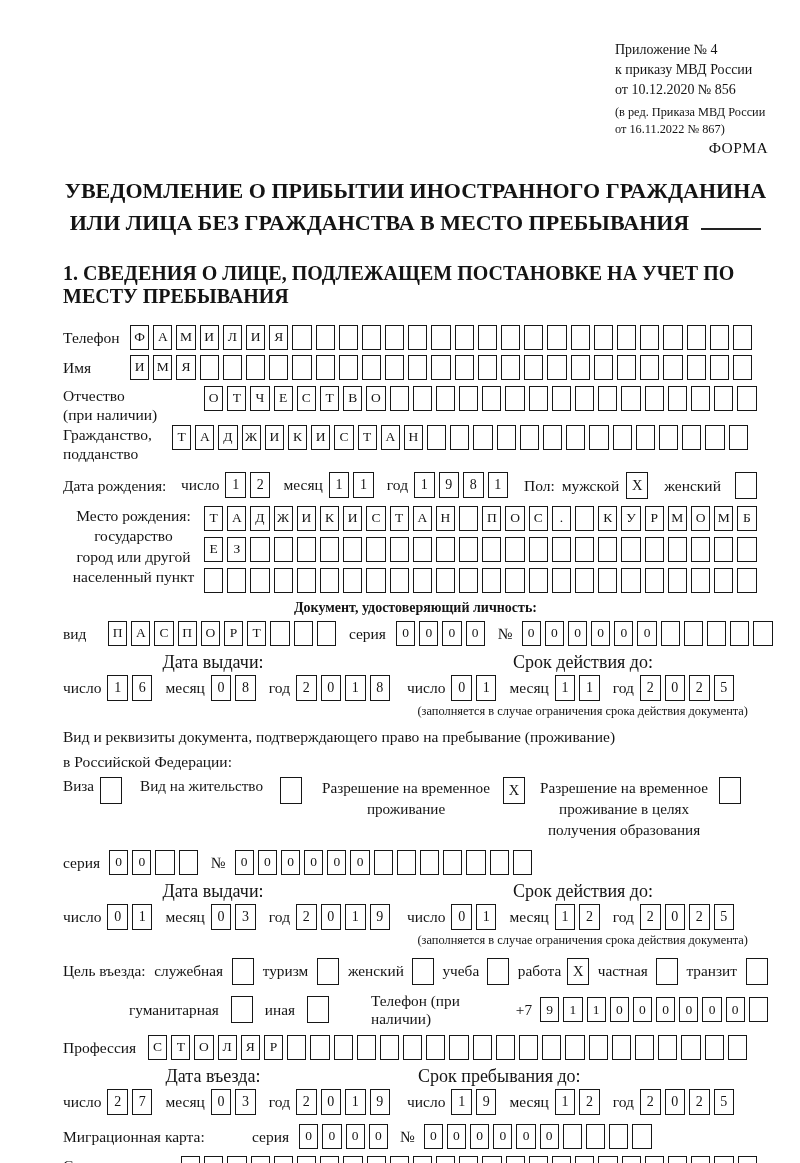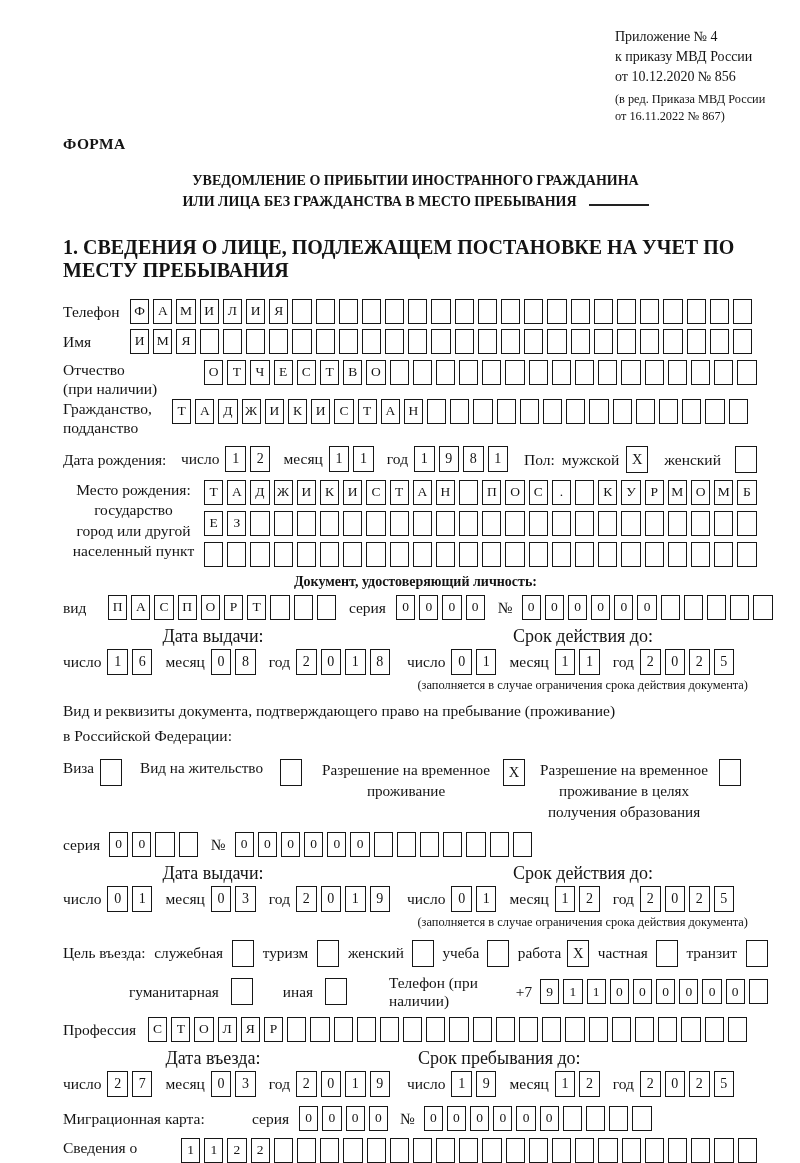--- a/index.html
+++ b/index.html
@@ -1,26 +1,26 @@
 <!DOCTYPE html>
 <html><head>
 <meta charset="utf-8">
 <style>
   html,body{margin:0;padding:0;}
   body{
     width:800px;height:1163px;background:#ffffff;color:#141414;
     font-family:"Liberation Serif", serif;overflow:hidden;
   }
-  .sheet{box-sizing:border-box;width:800px;height:1163px;padding:27px 32px 0 63px;}
+  .sheet{box-sizing:border-box;width:800px;height:1163px;padding:40px 32px 0 63px;}
 
   
   .appendix{margin-left:552px;font-size:14px;line-height:1.42;}
   .appendix .rev{font-size:12.3px;line-height:1.4;margin-top:4px;}
-  .forma{font-weight:bold;font-size:15.5px;margin-top:10px;letter-spacing:.4px;}
-  .title{text-align:center;font-weight:bold;font-size:14px;margin-top:18px;line-height:1.45;}
+  .forma{text-align:right;font-weight:normal;font-size:15.5px;margin-top:1px;letter-spacing:.4px;}
+  .title{text-align:center;font-weight:bold;font-size:22px;margin-top:18px;line-height:1.45;}
   .title-underline{display:inline-block;width:60px;height:13px;border-bottom:2.6px solid #222;margin-left:12px;}
   .sec-heading{text-align:left;font-weight:bold;font-size:20px;margin-top:23px;}
 
   
   .row{display:flex;align-items:center;margin-top:4px;}
   .row.top{align-items:flex-start;}
   .lbl{font-size:15.5px;flex-shrink:0;line-height:19px;}
   .cells{display:flex;gap:4px;flex-wrap:nowrap;}
   .cell{
     box-sizing:border-box;width:19.2px;height:25px;border:1.8px solid #171717;
@@ -33,21 +33,21 @@
   .dgroup .cell{width:20.5px;height:26px;margin-right:4px;font-size:14px;}
   .cb{
     box-sizing:border-box;width:22px;height:27px;border:1.8px solid #171717;
     display:inline-flex;align-items:center;justify-content:center;
     font-size:14.5px;flex-shrink:0;background:#fff;
   }
   .dh-row{display:flex;font-size:18px;margin-top:6px;}
   .note{font-size:12.4px;}
   .doc-heading{text-align:center;font-weight:bold;font-size:14px;margin-top:7px;}
   .intro{font-size:15.5px;}
-  .res-options{display:flex;align-items:flex-start;margin-top:14px;font-size:15.2px;}
+  .res-options{display:flex;align-items:flex-start;margin-top:6px;font-size:15.2px;}
   .res-opt{display:flex;align-items:flex-start;}
   .opt-lines{text-align:center;line-height:21px;}
   .purpose-row{display:flex;align-items:center;font-size:15.3px;}
   .opt{display:inline-flex;align-items:center;}
   .bp-block{display:flex;margin-top:7px;align-items:flex-start;text-align:center;}
   .bp-labels{width:141px;font-size:15.5px;line-height:20.5px;flex-shrink:0;}
   .bp-cells{display:flex;flex-direction:column;gap:6px;}
   .rep-block{display:flex;margin-top:7px;align-items:flex-start;}
   .rep-labels{width:118px;font-size:15.5px;line-height:19.5px;flex-shrink:0;}
   .rep-cells{display:flex;flex-direction:column;gap:9px;}
@@ -512,21 +512,21 @@
         <span>транзит</span>
         <span class="cb" style="margin-left:9px"></span>
       </span>
   </div>
 
   <div class="purpose-row" style="margin-top:7px;margin-left:66px">
     <span class="opt">
         <span>гуманитарная</span>
         <span class="cb" style="margin-left:12px"></span>
       </span>
-    <span class="opt" style="margin-left:30px">
+    <span class="opt" style="margin-left:12px">
         <span>иная</span>
         <span class="cb" style="margin-left:12px"></span>
       </span>
     <span style="margin-left:42px">Телефон (при наличии)</span>
     <span style="margin-left:32px">+7</span>
     <div class="cells" style="margin-left:8px">
         <span class="cell">9</span>
         <span class="cell">1</span>
         <span class="cell">1</span>
         <span class="cell">0</span>

